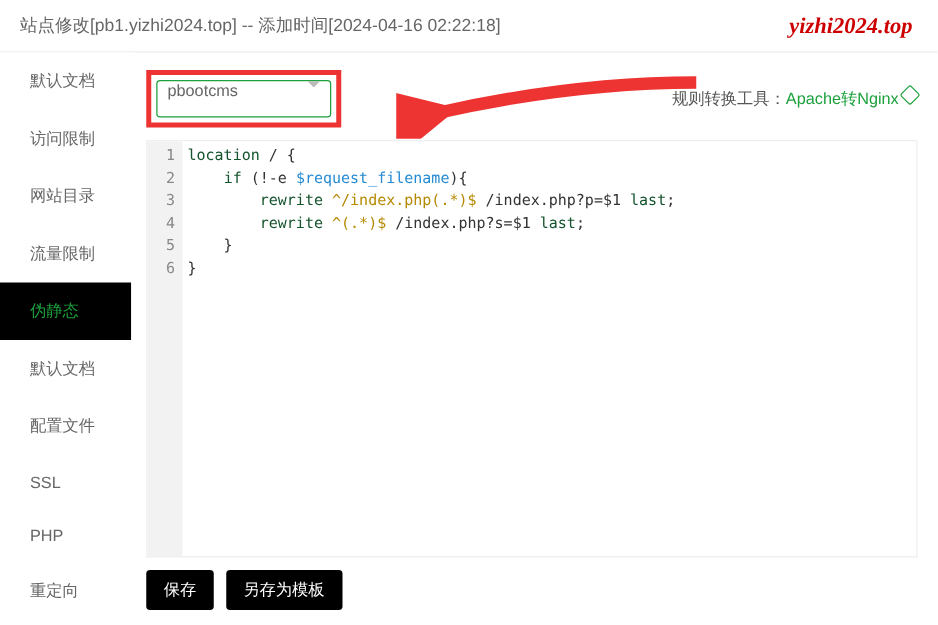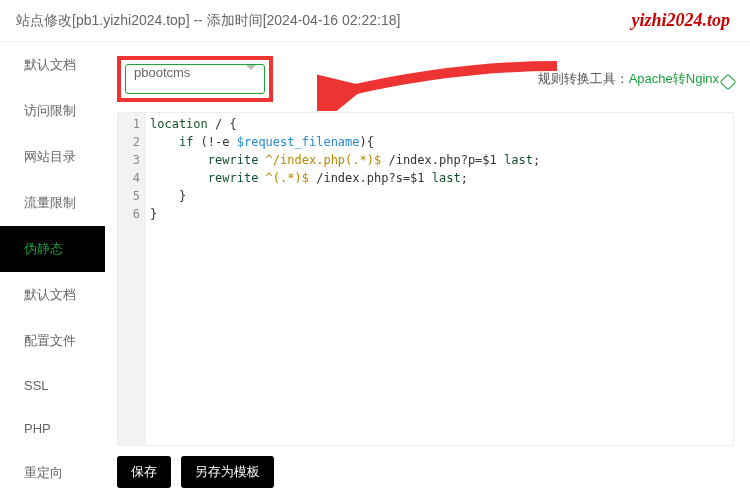--- a/index.html
+++ b/index.html
@@ -10,21 +10,21 @@
 .layout { display:flex; height:calc(500px - 42px); }
 .sidebar { width:105px; background:#fff; height:100%; overflow:hidden; }
 .sidebar-item { padding:14px 0 14px 24px; font-size:13px; color:#666; cursor:pointer; }
 .sidebar-item.active { color:#1ca13c; background:#000000; }
 .main { flex:1; padding:14px 16px 12px 12px; display:flex; flex-direction:column; position:relative; }
 .topbar { display:flex; align-items:center; justify-content:space-between; margin-bottom:10px; position:relative; }
 .select-wrap { border:4px solid #e33; padding:4px; display:inline-block; background:#fff; }
 .select-box { width:140px; height:30px; border:1px solid #1ca13c; border-radius:3px; background:#fff; display:flex; align-items:flex-start; justify-content:space-between; padding:0 8px; cursor:pointer; color:#666; font-size:13px; }
 .chev { width:0; height:0; border-left:5px solid transparent; border-right:5px solid transparent; border-top:5px solid #bbb; }
 .tool-label { font-size:13px; color:#555; }
-.tool-link { color:#1ca13c; text-decoration:none; display:inline-flex; align-items:flex-end; gap:3px; }
+.tool-link { color:#1ca13c; text-decoration:none; display:inline-flex; align-items:flex-start; gap:3px; }
 .link-icon { width:12px; height:12px; border:1.5px solid #1ca13c; border-radius:2px; transform:rotate(45deg); display:inline-block; }
 .editor { flex:1; background:#fff; border:1px solid #eee; display:flex; font-family:Consolas,Menlo,monospace; font-size:12px; line-height:18px; overflow:hidden; }
 .gutter { background:#f2f2f2; color:#888; padding:2px 6px; text-align:right; user-select:none; min-width:28px; }
 .code { padding:2px 4px; color:#333; white-space:pre; }
 .kw { color:#14532d; }
 .var { color:#268bd2; }
 .re { color:#b58900; }
 .footer { padding-top:10px; }
 .btn { display:inline-block; padding:7px 14px; border:none; border-radius:3px; color:#fff; font-size:13px; cursor:pointer; background:#000000; margin-right:6px; }
 .arrow-svg { position:absolute; left:200px; top:-5px; width:250px; height:60px; pointer-events:none; }

